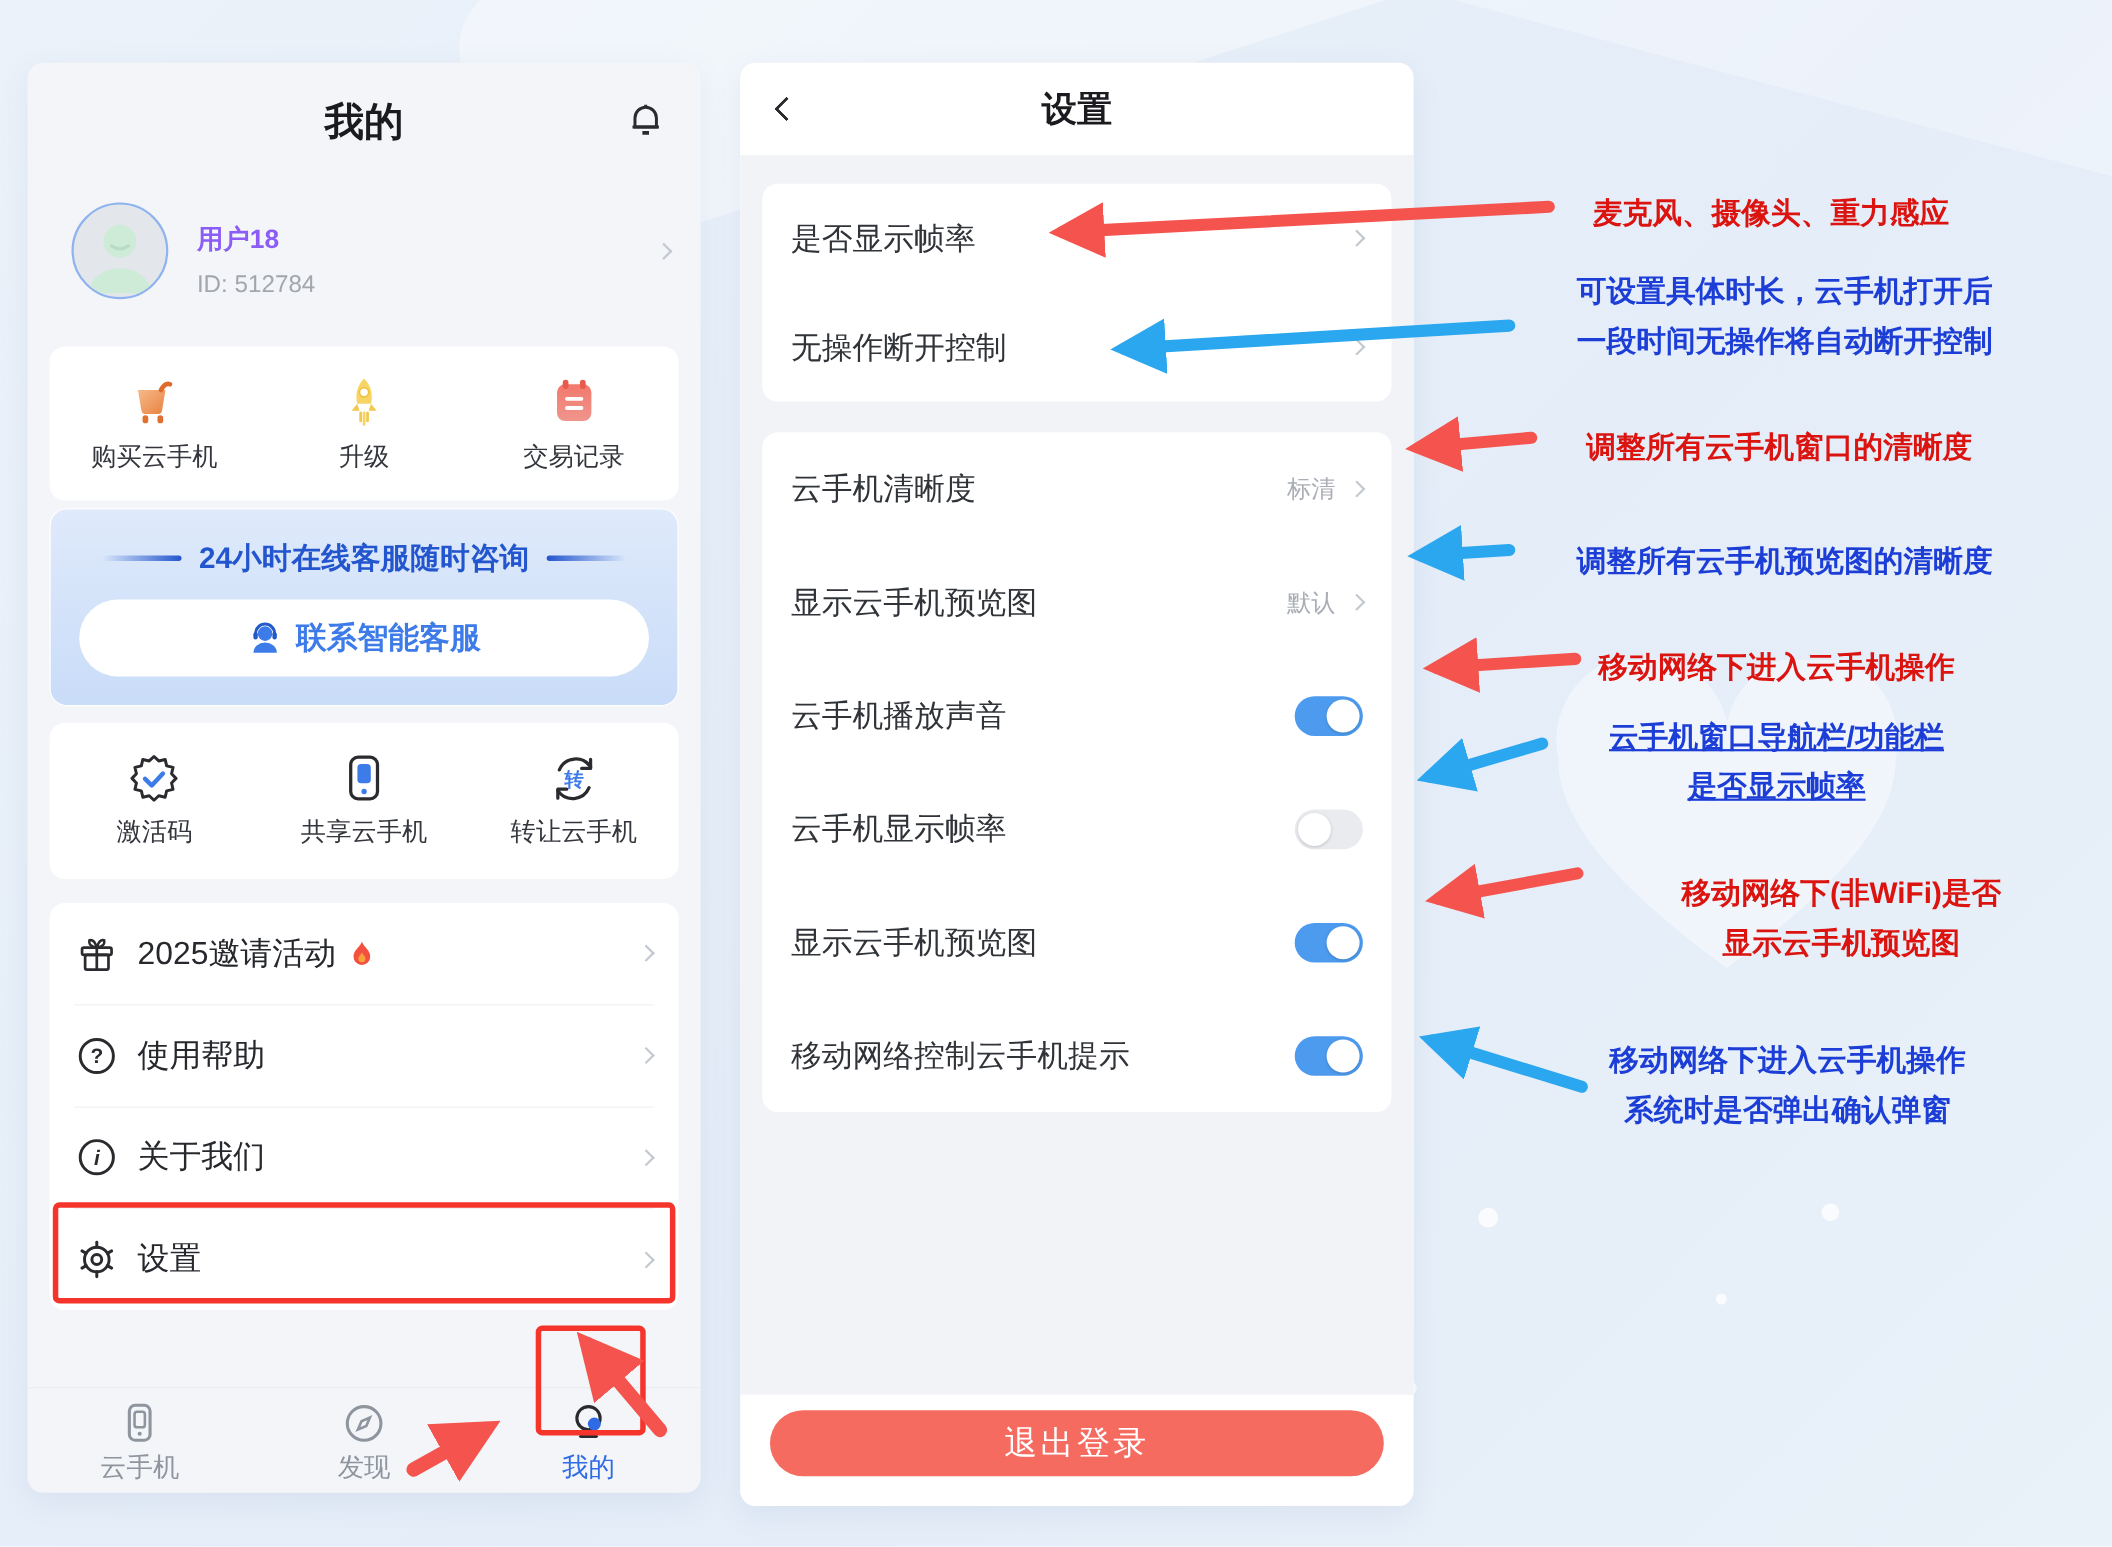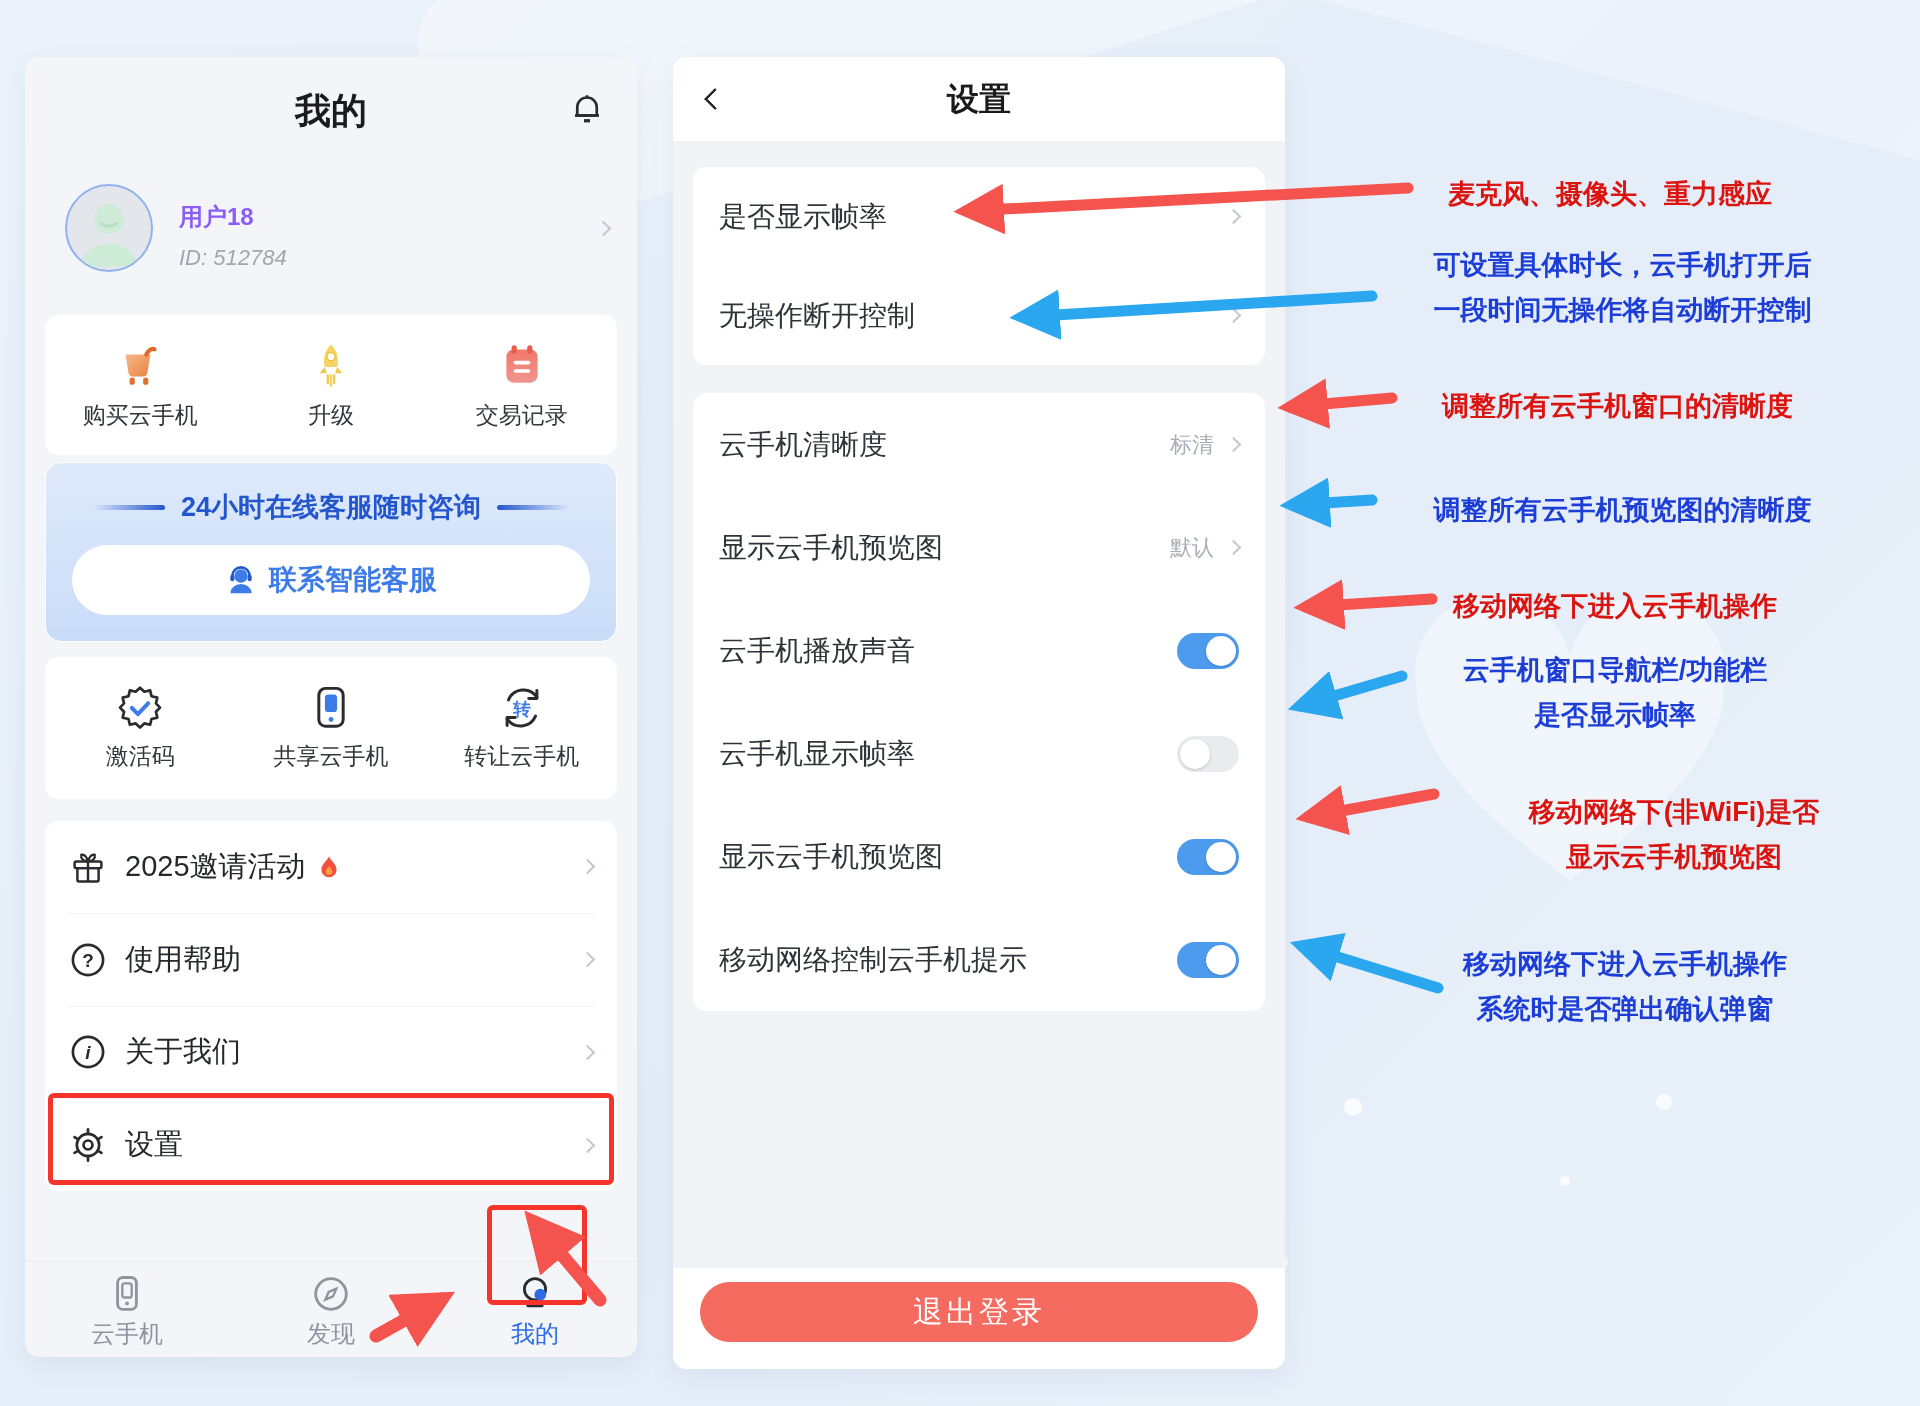--- a/index.html
+++ b/index.html
@@ -19,21 +19,21 @@
 
   
   .lheader { position:absolute; top:22px; left:0; right:0; height:64px; }
   .lheader .ttl { text-align:center; font-size:36px; font-weight:bold; color:#1b1b1f; line-height:64px; }
   .bell { position:absolute; right:32px; top:14px; width:36px; height:36px; }
 
   .userrow { position:absolute; top:112px; left:40px; right:28px; height:118px; display:flex; align-items:center; }
   .avatar { width:88px; height:88px; border-radius:50%; background:#E3E6EA; border:2px solid #8FB3EE; overflow:hidden; flex:0 0 88px; }
   .uinfo { margin-left:26px; flex:1; }
   .uname { font-size:24px; font-weight:bold; color:#8b5cf6;margin-top:15px; }
-  .uid { font-size:22px; color:#A2A7AE; margin-top:12px;font-style:italic; }
+  .uid { font-size:22px; color:#A2A7AE; margin-top:12px; }
 
   .card { position:absolute; left:20px; right:20px; background:#fff; border-radius:14px; }
   .cardA { top:258px; height:140px; display:flex; align-items:center; }
   .qitem { flex:1; text-align:center; }
   .qitem svg { width:50px; height:50px; display:block; margin:0 auto 10px; }
   .qlabel { font-size:23px; color:#33363c; }
 
   .banner { position:absolute; left:20px; right:20px; top:405px; height:180px; border-radius:16px;
     background:linear-gradient(180deg,#DFEAFB 0%,#C9DCF8 100%); border:1px solid #ffffff; }
   .banner-title { display:flex; align-items:center; justify-content:center; gap:16px; margin-top:26px; }
@@ -384,21 +384,21 @@
 </div>
 <div class="ann red" style="left:1345px; top:384px; width:545px;">
   <div>调整所有云手机窗口的清晰度</div>
 </div>
 <div class="ann blue" style="left:1350px; top:488px; width:545px;">
   <div>调整所有云手机预览图的清晰度</div>
 </div>
 <div class="ann red" style="left:1365px; top:584px; width:500px;">
   <div>移动网络下进入云手机操作</div>
 </div>
-<div class="ann blue" style="left:1355px; top:648px; width:520px;">
+<div class="ann blue" style="left:1355px; top:648px; width:520px;text-decoration:underline;">
   <div>云手机窗口导航栏/功能栏</div>
   <div>是否显示帧率</div>
 </div>
 <div class="ann red" style="left:1424px; top:790px; width:500px;">
   <div>移动网络下(非WiFi)是否</div>
   <div>显示云手机预览图</div>
 </div>
 <div class="ann blue" style="left:1360px; top:942px; width:530px;">
   <div>移动网络下进入云手机操作</div>
   <div>系统时是否弹出确认弹窗</div>

